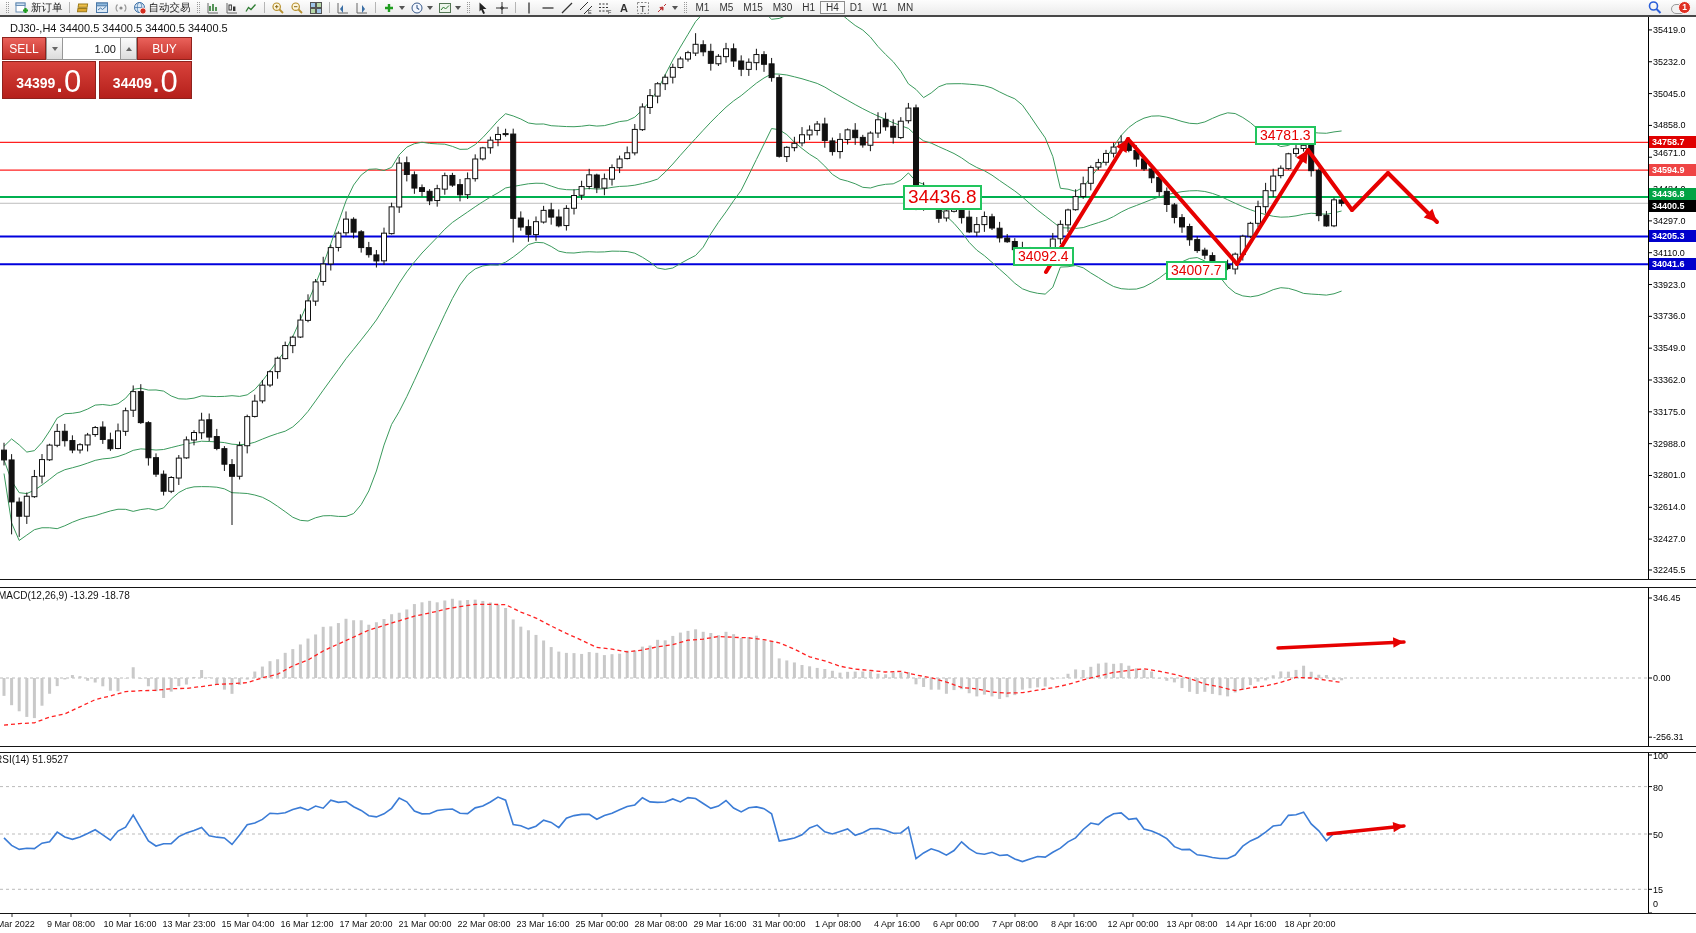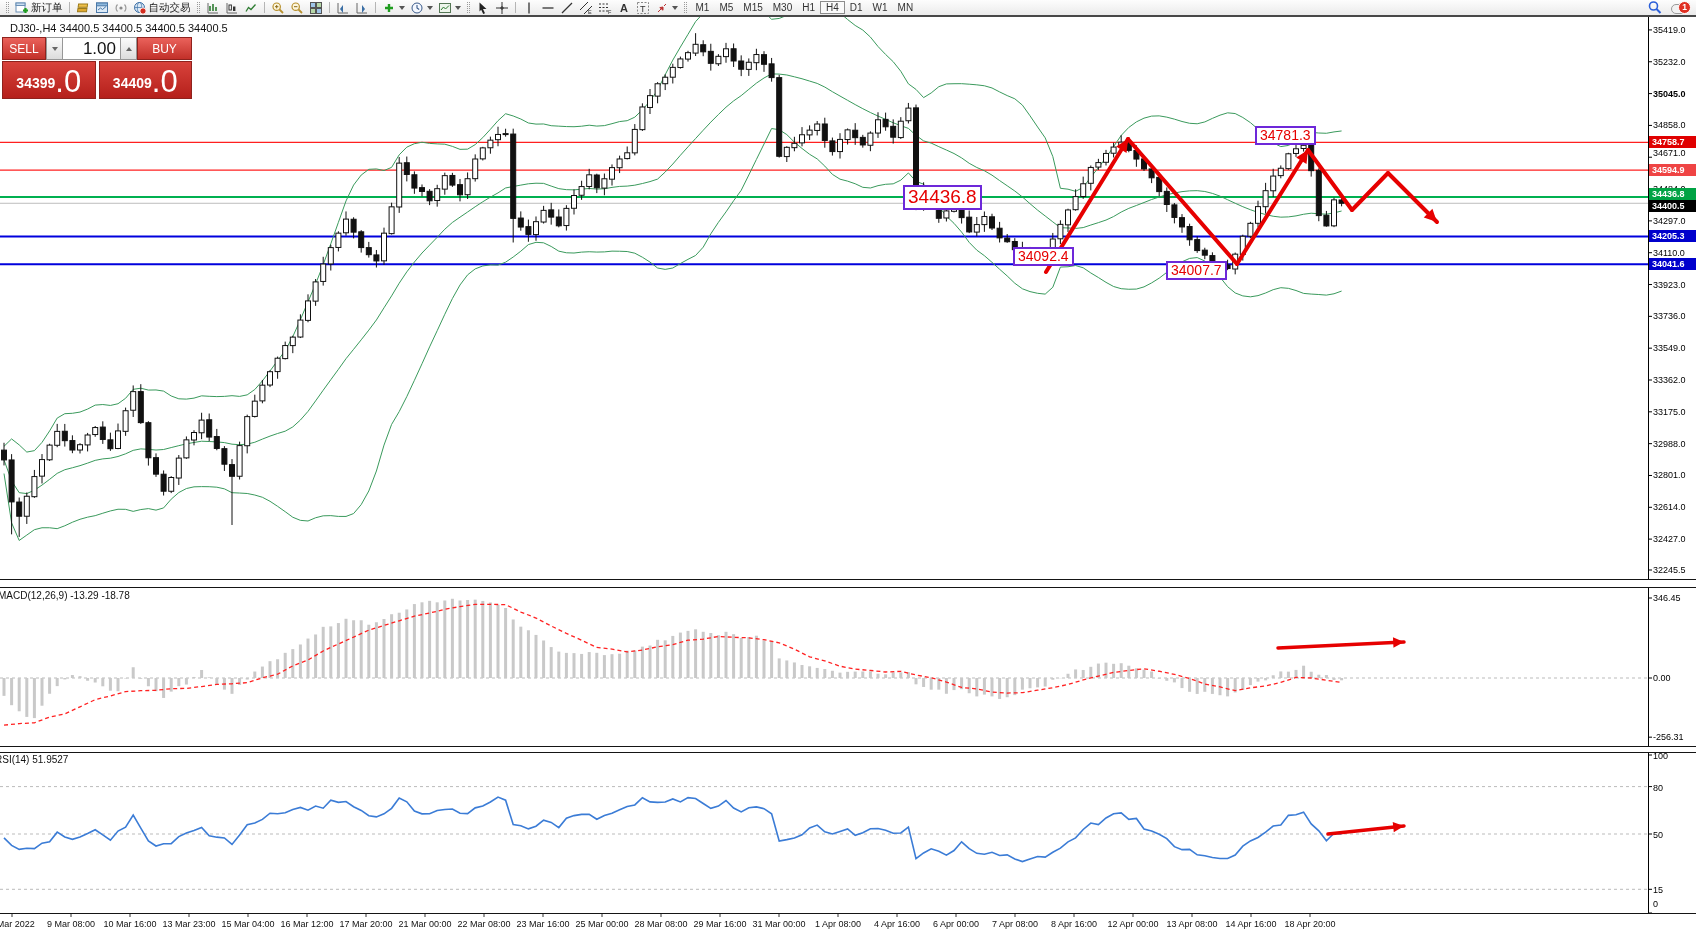--- a/index.html
+++ b/index.html
@@ -27,34 +27,34 @@
 .ind-label.rsi{left:-5px;top:754px}
 
 .trade-panel{position:absolute;left:2px;top:37px;width:190px;z-index:7}
 .tp-row{display:flex;height:23px}
 .tp-sell,.tp-buy{background:linear-gradient(#ea625b,#c23029);color:#fff;border:1px solid #8f221d;font-size:12px;display:flex;align-items:center;justify-content:center}
 .tp-sell{width:44px}.tp-buy{width:55px}
 .tp-spin{width:17px;background:linear-gradient(#fbfbfb,#dcdcdc);border:1px solid #979797;display:flex;align-items:center;justify-content:center}
 .tp-spin i{width:0;height:0;border-left:3px solid transparent;border-right:3px solid transparent}
 .tp-spin.down i{border-top:4px solid #666}
 .tp-spin.up i{border-bottom:4px solid #666}
-.tp-vol{width:57px;border:1px solid #979797;border-left:none;border-right:none;text-align:right;font-size:17px;padding-right:4px;color:#111}
+.tp-vol{width:57px;border:1px solid #979797;border-left:none;border-right:none;text-align:right;font-size:11px;padding-right:4px;color:#111}
 .tp-prices{display:flex;gap:3px;margin-top:1px}
 .tp-price{flex:1;height:38px;background:linear-gradient(#d8423b,#b5201b);border:1px solid #8f221d;color:#fff;display:flex;align-items:flex-end;justify-content:center;padding-bottom:3px}
 .tp-price .small{font-size:14px;font-weight:bold;line-height:1;margin-bottom:5px}
 .tp-price .big{font-size:31px;line-height:.8;font-weight:400}
 
 .div1{position:absolute;left:0;top:579px;width:1696px;height:9px;background:#fff;border-top:1px solid #151515;border-bottom:1px solid #151515;z-index:3}
 .div2{position:absolute;left:0;top:746px;width:1696px;height:7px;background:#fff;border-top:1px solid #151515;border-bottom:1px solid #151515;z-index:3}
 .taxis{position:absolute;left:0;top:913px;width:1696px;height:20px;border-top:1px solid #151515;z-index:3}
 .ytick{position:absolute;left:1653px;font-size:9px;color:#000;z-index:4;white-space:nowrap}
 .badge{position:absolute;left:1649px;width:47px;height:12px;color:#fff;font-size:9px;font-weight:bold;padding-left:3px;line-height:12px;z-index:5;white-space:nowrap}
 .ttick{position:absolute;top:919px;transform:translateX(-50%);font-size:9px;color:#111;z-index:4;white-space:nowrap}
 
-.ann{position:absolute;background:#fff;border:2px solid #6d28d9;color:#e60000;padding:0 3px;line-height:1.1;z-index:6;white-space:nowrap}
+.ann{position:absolute;background:#fff;border:2px solid #22c55e;color:#e60000;padding:0 3px;line-height:1.1;z-index:6;white-space:nowrap}
 .ann.big{left:903px;top:185px;font-size:19px}
 .ann.a92{left:1013px;top:247px;font-size:14px}
 .ann.a81{left:1255px;top:126px;font-size:14px}
 .ann.a07{left:1166px;top:261px;font-size:14px}
 </style>
 </head>
 <body>
 
 <div class="app">
   <svg id="chart-svg" width="1696" height="933">
@@ -901,21 +901,21 @@
   <div class="ann big">34436.8</div>
   <div class="ann a92">34092.4</div>
   <div class="ann a81">34781.3</div>
   <div class="ann a07">34007.7</div>
 
   <div class="div1"></div>
   <div class="div2"></div>
   <div class="taxis"></div>
 <div class="ytick" style="top: 24.934px;">35419.0</div>
     <div class="ytick" style="top: 56.7583px;">35232.0</div>
-    <div class="ytick" style="top: 88.5827px; font-weight: bold;">35045.0</div>
+    <div class="ytick" style="top: 88.5827px;">35045.0</div>
     <div class="ytick" style="top: 120.407px;">34858.0</div>
     <div class="ytick" style="top: 148px; text-align: center;">34671.0</div>
     <div class="ytick" style="top: 184.056px;">34484.0</div>
     <div class="ytick" style="top: 215.88px;">34297.0</div>
     <div class="ytick" style="top: 247.705px;">34110.0</div>
     <div class="ytick" style="top: 279.529px;">33923.0</div>
     <div class="ytick" style="top: 311.353px;">33736.0</div>
     <div class="ytick" style="top: 343.178px;">33549.0</div>
     <div class="ytick" style="top: 375.002px;">33362.0</div>
     <div class="ytick" style="top: 406.826px;">33175.0</div>

